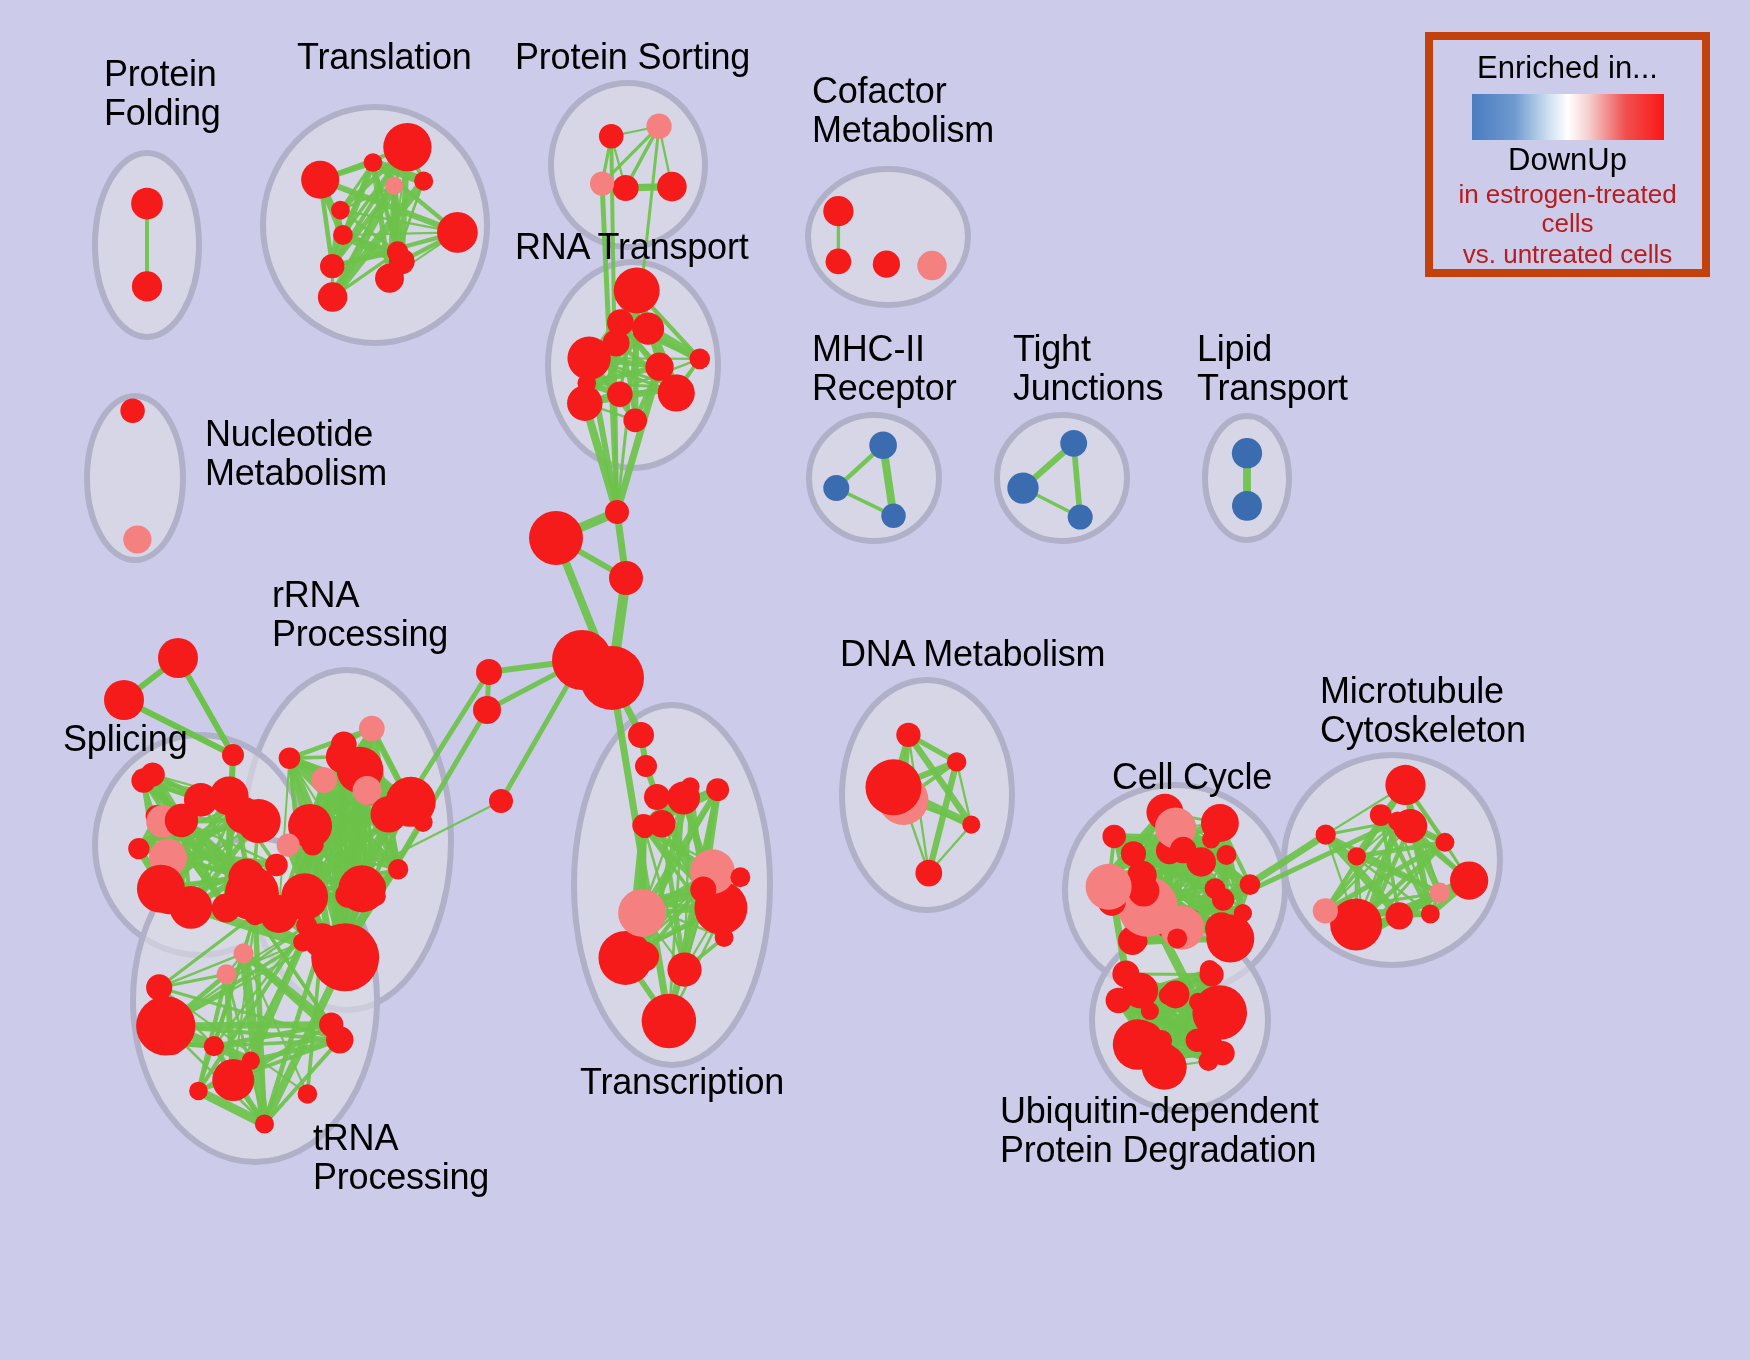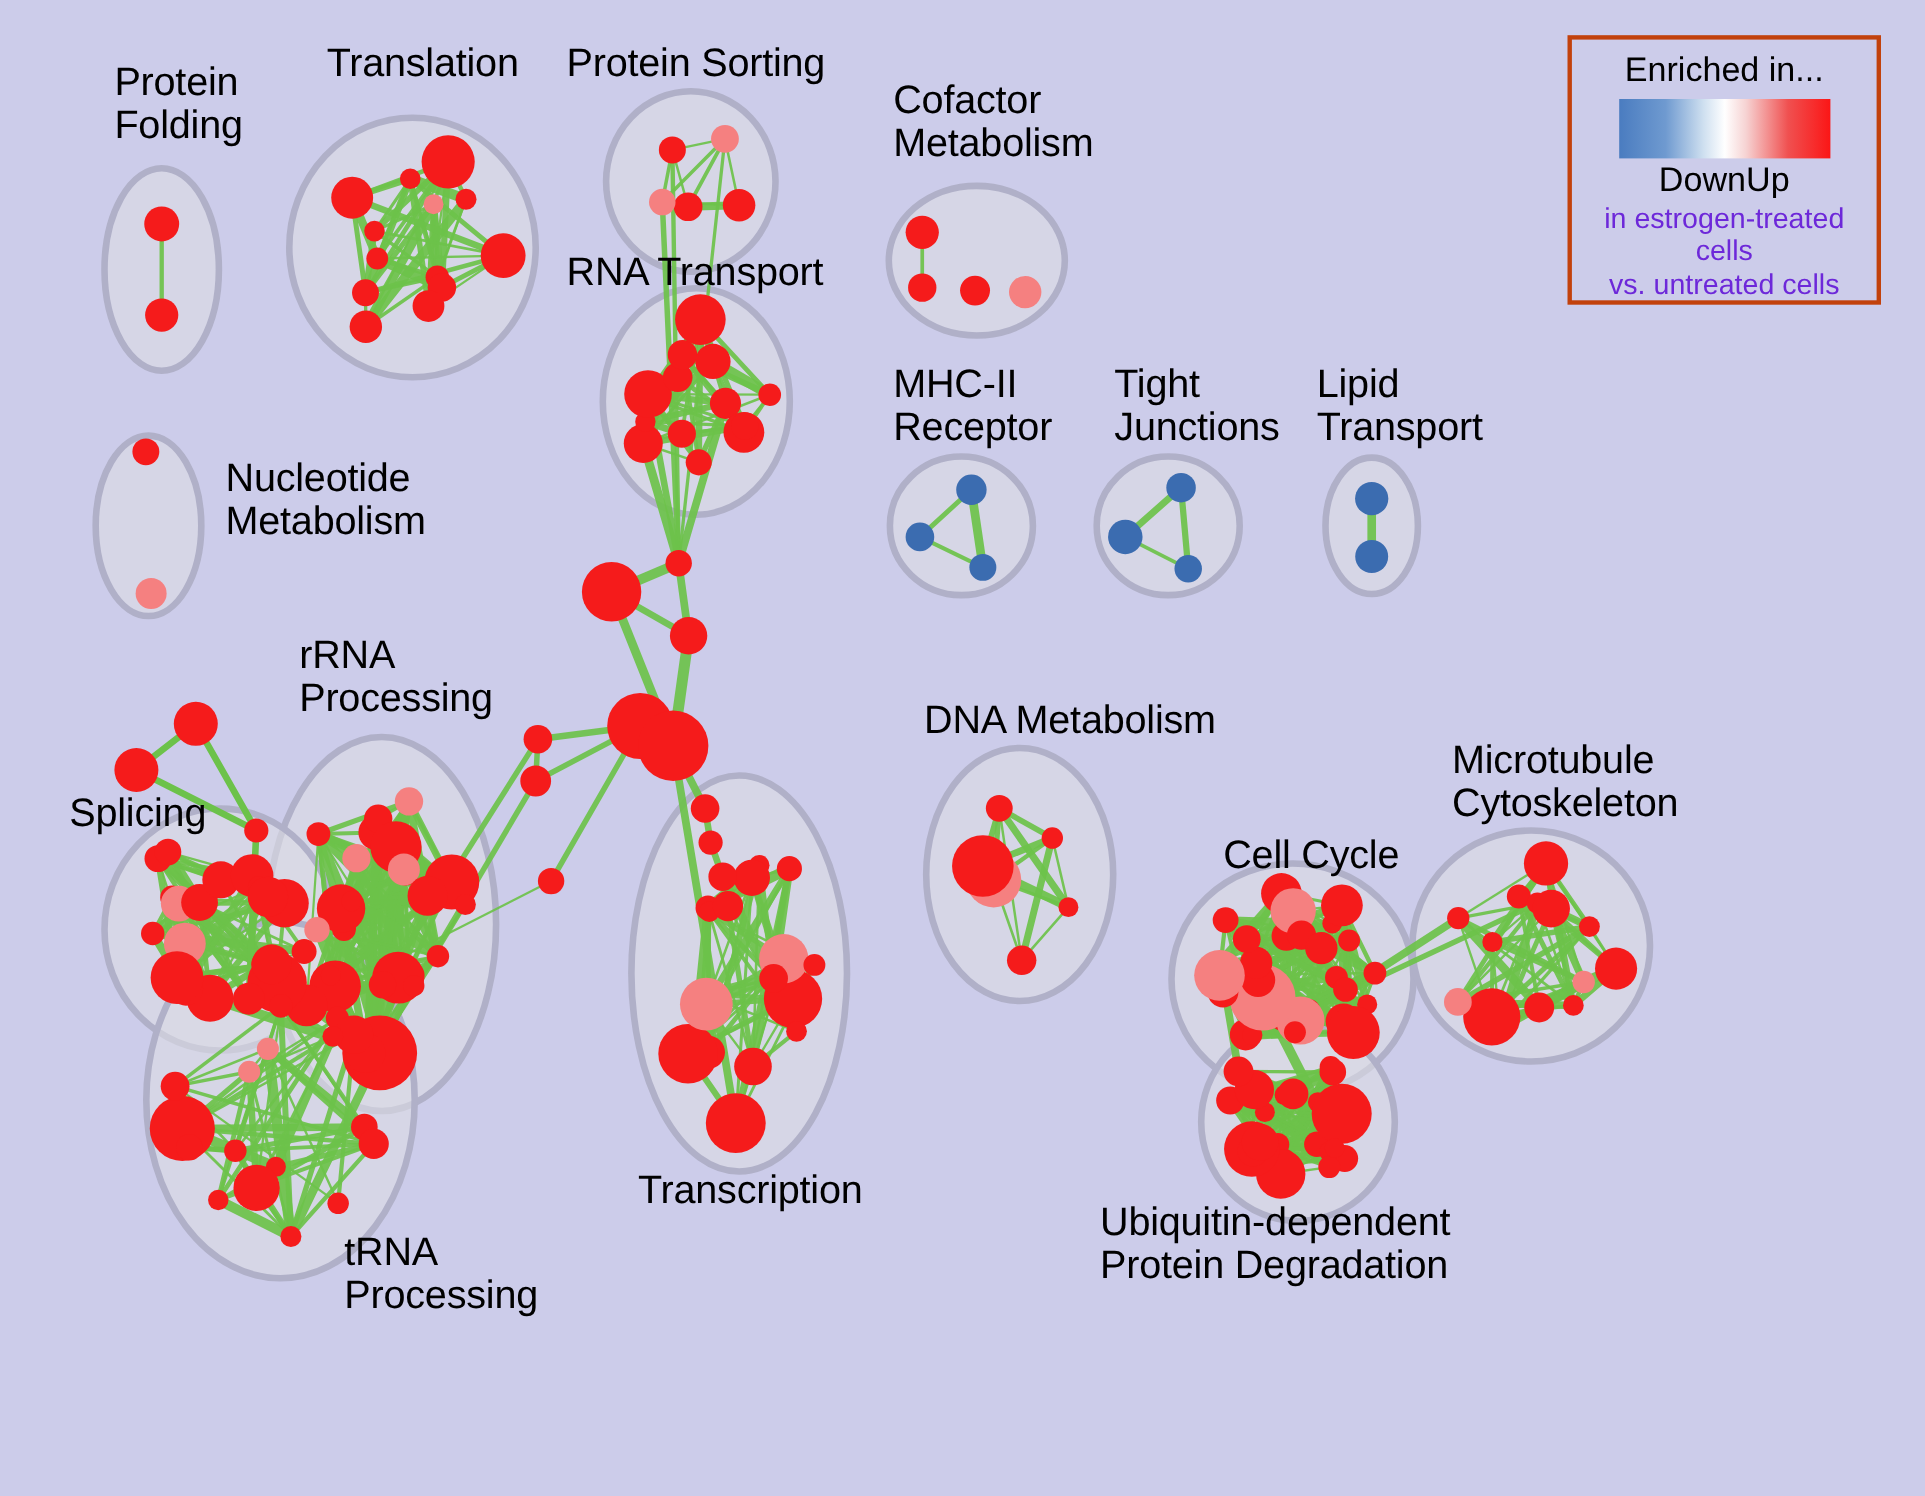--- a/index.html
+++ b/index.html
@@ -18,36 +18,36 @@
     font-size:36px;
     line-height:1.08;
     font-weight:400;
     white-space:pre;
     letter-spacing:-0.2px;
   }
   #legend{
     position:absolute;
     left:1425px;top:32px;
     width:285px;height:245px;
-    border:4px solid #c2410c;
+    border:8px solid #c2410c;
     background:#ccccea;
     box-sizing:border-box;
     display:flex;flex-direction:column;align-items:center;
     padding-top:10px;
   }
   #legend .ltitle{font-size:31px;color:#000;}
   #legend .bar{
     width:192px;height:57px;margin-top:8px;
     background:linear-gradient(to right,#4a7cc0 0%,#6f9ad0 22%,#cfe0f0 40%,#ffffff 50%,#f6d3d3 60%,#f05050 80%,#fb1616 100%);
   }
   #legend .ends{
     width:215px;display:flex;justify-content:center;
     font-size:31px;color:#000;margin-top:2px;
   }
-  #legend .sub{font-size:26px;color:#6d28d9;text-align:center;line-height:1.12;margin-top:2px;}
+  #legend .sub{font-size:26px;color:#b91c1c;text-align:center;line-height:1.12;margin-top:2px;}
 </style>
 </head>
 <body>
 
 <div id="stage">
 
   <svg id="net" viewBox="0 0 1750 1360">
     <g id="hulls">
         <ellipse cx="147" cy="245" rx="52" ry="92" fill="#dcdce4" fill-opacity="0.62" stroke="#b0b0c8" stroke-width="6"></ellipse>
         <ellipse cx="375" cy="225" rx="112" ry="118" fill="#dcdce4" fill-opacity="0.62" stroke="#b0b0c8" stroke-width="6"></ellipse>

